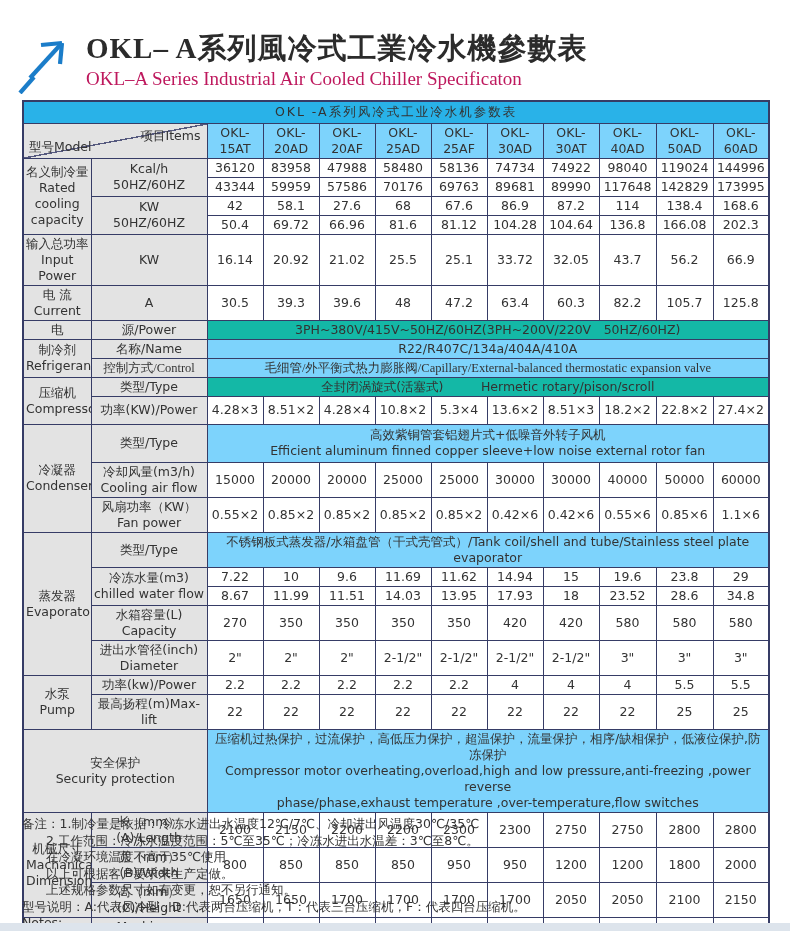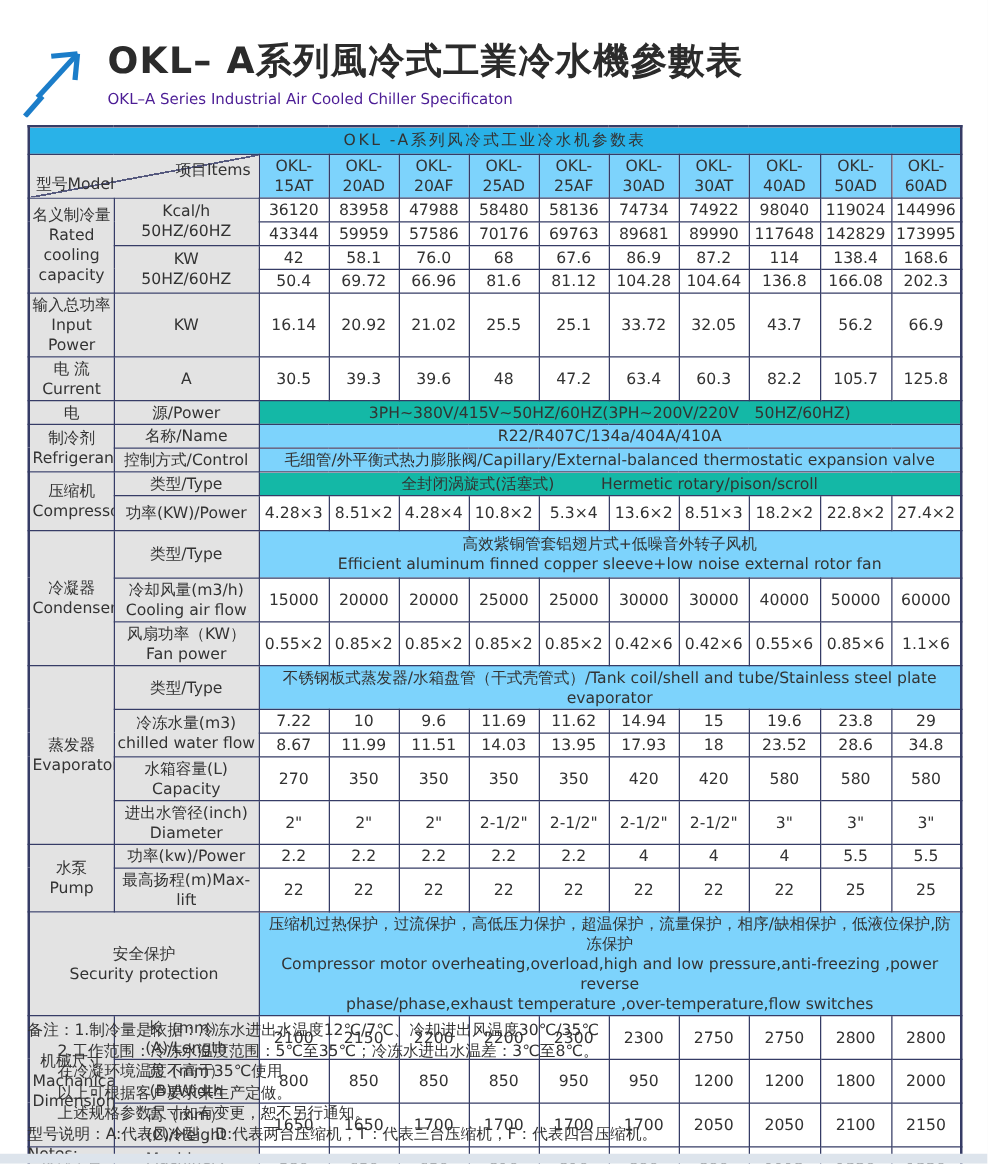--- a/index.html
+++ b/index.html
@@ -5,23 +5,23 @@
   * { margin: 0; padding: 0; box-sizing: border-box; }
   html,body { background: #f6f6f6; }
   body {
     width: 790px; height: 931px; position: relative;
     font-family: "DejaVu Sans", "Liberation Sans", sans-serif;
     color: #333; background: #ffffff; overflow: hidden;
   }
   
   .page-head { position: absolute; left: 18px; top: 30px; width: 754px; height: 66px; }
   .logo { position: absolute; left: 0; top: 6px; width: 52px; height: 58px; }
-  .titles { position: absolute; left: 68px; top: 0; }
+  .titles { position: absolute; left: 68px; top: 0; font-family: Liberation Serif, serif; }
   .title-cn { font-size: 29px; font-weight: 600; color: #2b2b2b; letter-spacing: 1px; line-height: 36px; }
-  .title-en { font-size: 12px; font-weight: 400; color: #4c1d95; line-height: 26px; }
+  .title-en { font-size: 19px; font-weight: 400; color: #be185d; line-height: 26px; }
   
   .spec-wrap { position: absolute; left: 22px; top: 100px; width: 746px; }
   table.spec {
     width: 746px; border-collapse: collapse; table-layout: fixed;
     border: 2px solid #363c66;
   }
   table.spec td, table.spec th {
     border: 1px solid #363c66;
     font-size: 12.5px; font-weight: 400; text-align: center; vertical-align: middle;
     padding: 1px 2px; line-height: 1.28; color: #333; overflow: hidden;
@@ -128,21 +128,21 @@
           <td class="val">89681</td>
           <td class="val">89990</td>
           <td class="val">117648</td>
           <td class="val">142829</td>
           <td class="val">173995</td>
         </tr>
         <tr style="height: 19px;">
           <th class="lbl" rowspan="2">KW<br>50HZ/60HZ</th>
           <td class="val">42</td>
           <td class="val">58.1</td>
-          <td class="val">76.0</td>
+          <td class="val">27.6</td>
           <td class="val">68</td>
           <td class="val">67.6</td>
           <td class="val">86.9</td>
           <td class="val">87.2</td>
           <td class="val">114</td>
           <td class="val">138.4</td>
           <td class="val">168.6</td>
         </tr>
         <tr style="height: 19px;">
           <td class="val">50.4</td>
@@ -187,21 +187,21 @@
         <tr style="height: 17px;">
           <th class="lbl" rowspan="1">电</th>
           <th class="lbl" rowspan="1">源/Power</th>
           <td class="spancell gray" colspan="10">3PH~380V/415V~50HZ/60HZ(3PH~200V/220V　50HZ/60HZ)</td>
         </tr>
         <tr style="height: 17px;">
           <th class="lbl" rowspan="2">制冷剂<br>Refrigerant</th>
           <th class="lbl" rowspan="1">名称/Name</th>
           <td class="spancell" colspan="10">R22/R407C/134a/404A/410A</td>
         </tr>
-        <tr style="height: 17px;">
+        <tr style="height: 17px; font-family: Liberation Serif, serif;">
           <th class="lbl" rowspan="1">控制方式/Control</th>
           <td class="spancell" colspan="10">毛细管/外平衡式热力膨胀阀/Capillary/External-balanced thermostatic expansion valve</td>
         </tr>
         <tr style="height: 17px;">
           <th class="lbl" rowspan="2">压缩机<br>Compressor</th>
           <th class="lbl" rowspan="1">类型/Type</th>
           <td class="spancell gray" colspan="10">全封闭涡旋式(活塞式)　　　Hermetic rotary/pison/scroll</td>
         </tr>
         <tr style="height: 28px;">
           <th class="lbl" rowspan="1">功率(KW)/Power</th>

